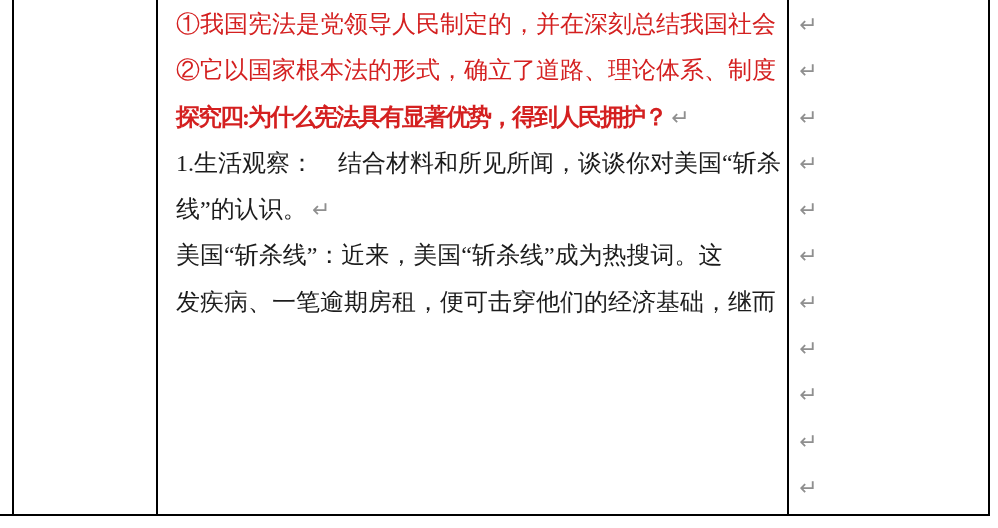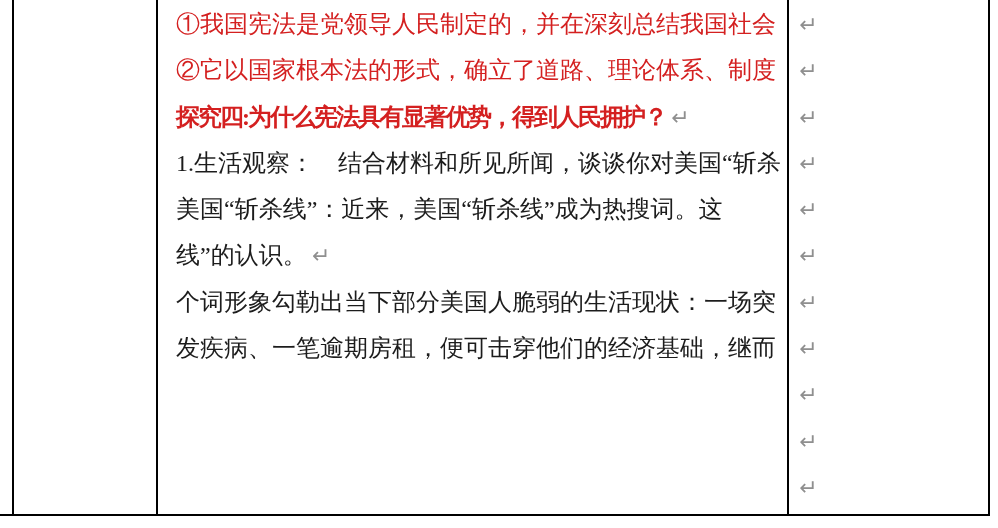--- a/index.html
+++ b/index.html
@@ -57,23 +57,22 @@
   <div class="vline vl-4"></div>
   <div class="hline"></div>
 
   <div class="left-col"></div>
 
   <div class="content-col">
     <div class="line t-red"><span>①我国宪法是党领导人民制定的，并在深刻总结我国社会</span></div>
     <div class="line t-red"><span>②它以国家根本法的形式，确立了道路、理论体系、制度</span></div>
     <div class="line t-red-bold"><span>探究四:为什么宪法具有显著优势，得到人民拥护？</span><span class="pmark">↵</span></div>
     <div class="line t-black"><span>1.生活观察：　结合材料和所见所闻，谈谈你对美国“斩杀</span></div>
+    <div class="line t-black"><span>线”的认识。</span><span class="pmark">↵</span></div>
     <div class="line t-black"><span>美国“斩杀线”：近来，美国“斩杀线”成为热搜词。这</span></div>
-    <div class="line t-black"><span>线”的认识。</span><span class="pmark">↵</span></div>
-    <div class="line t-black"><span>个词形象勾勒出当下部分美国人脆弱的生活现状：一场突</span></div>
     <div class="line t-black"><span>发疾病、一笔逾期房租，便可击穿他们的经济基础，继而</span></div>
   </div>
 
   <div class="marks-col">
     <div class="line"><span class="pmark">↵</span></div>
     <div class="line"><span class="pmark">↵</span></div>
     <div class="line"><span class="pmark">↵</span></div>
     <div class="line"><span class="pmark">↵</span></div>
     <div class="line"><span class="pmark">↵</span></div>
     <div class="line"><span class="pmark">↵</span></div>

